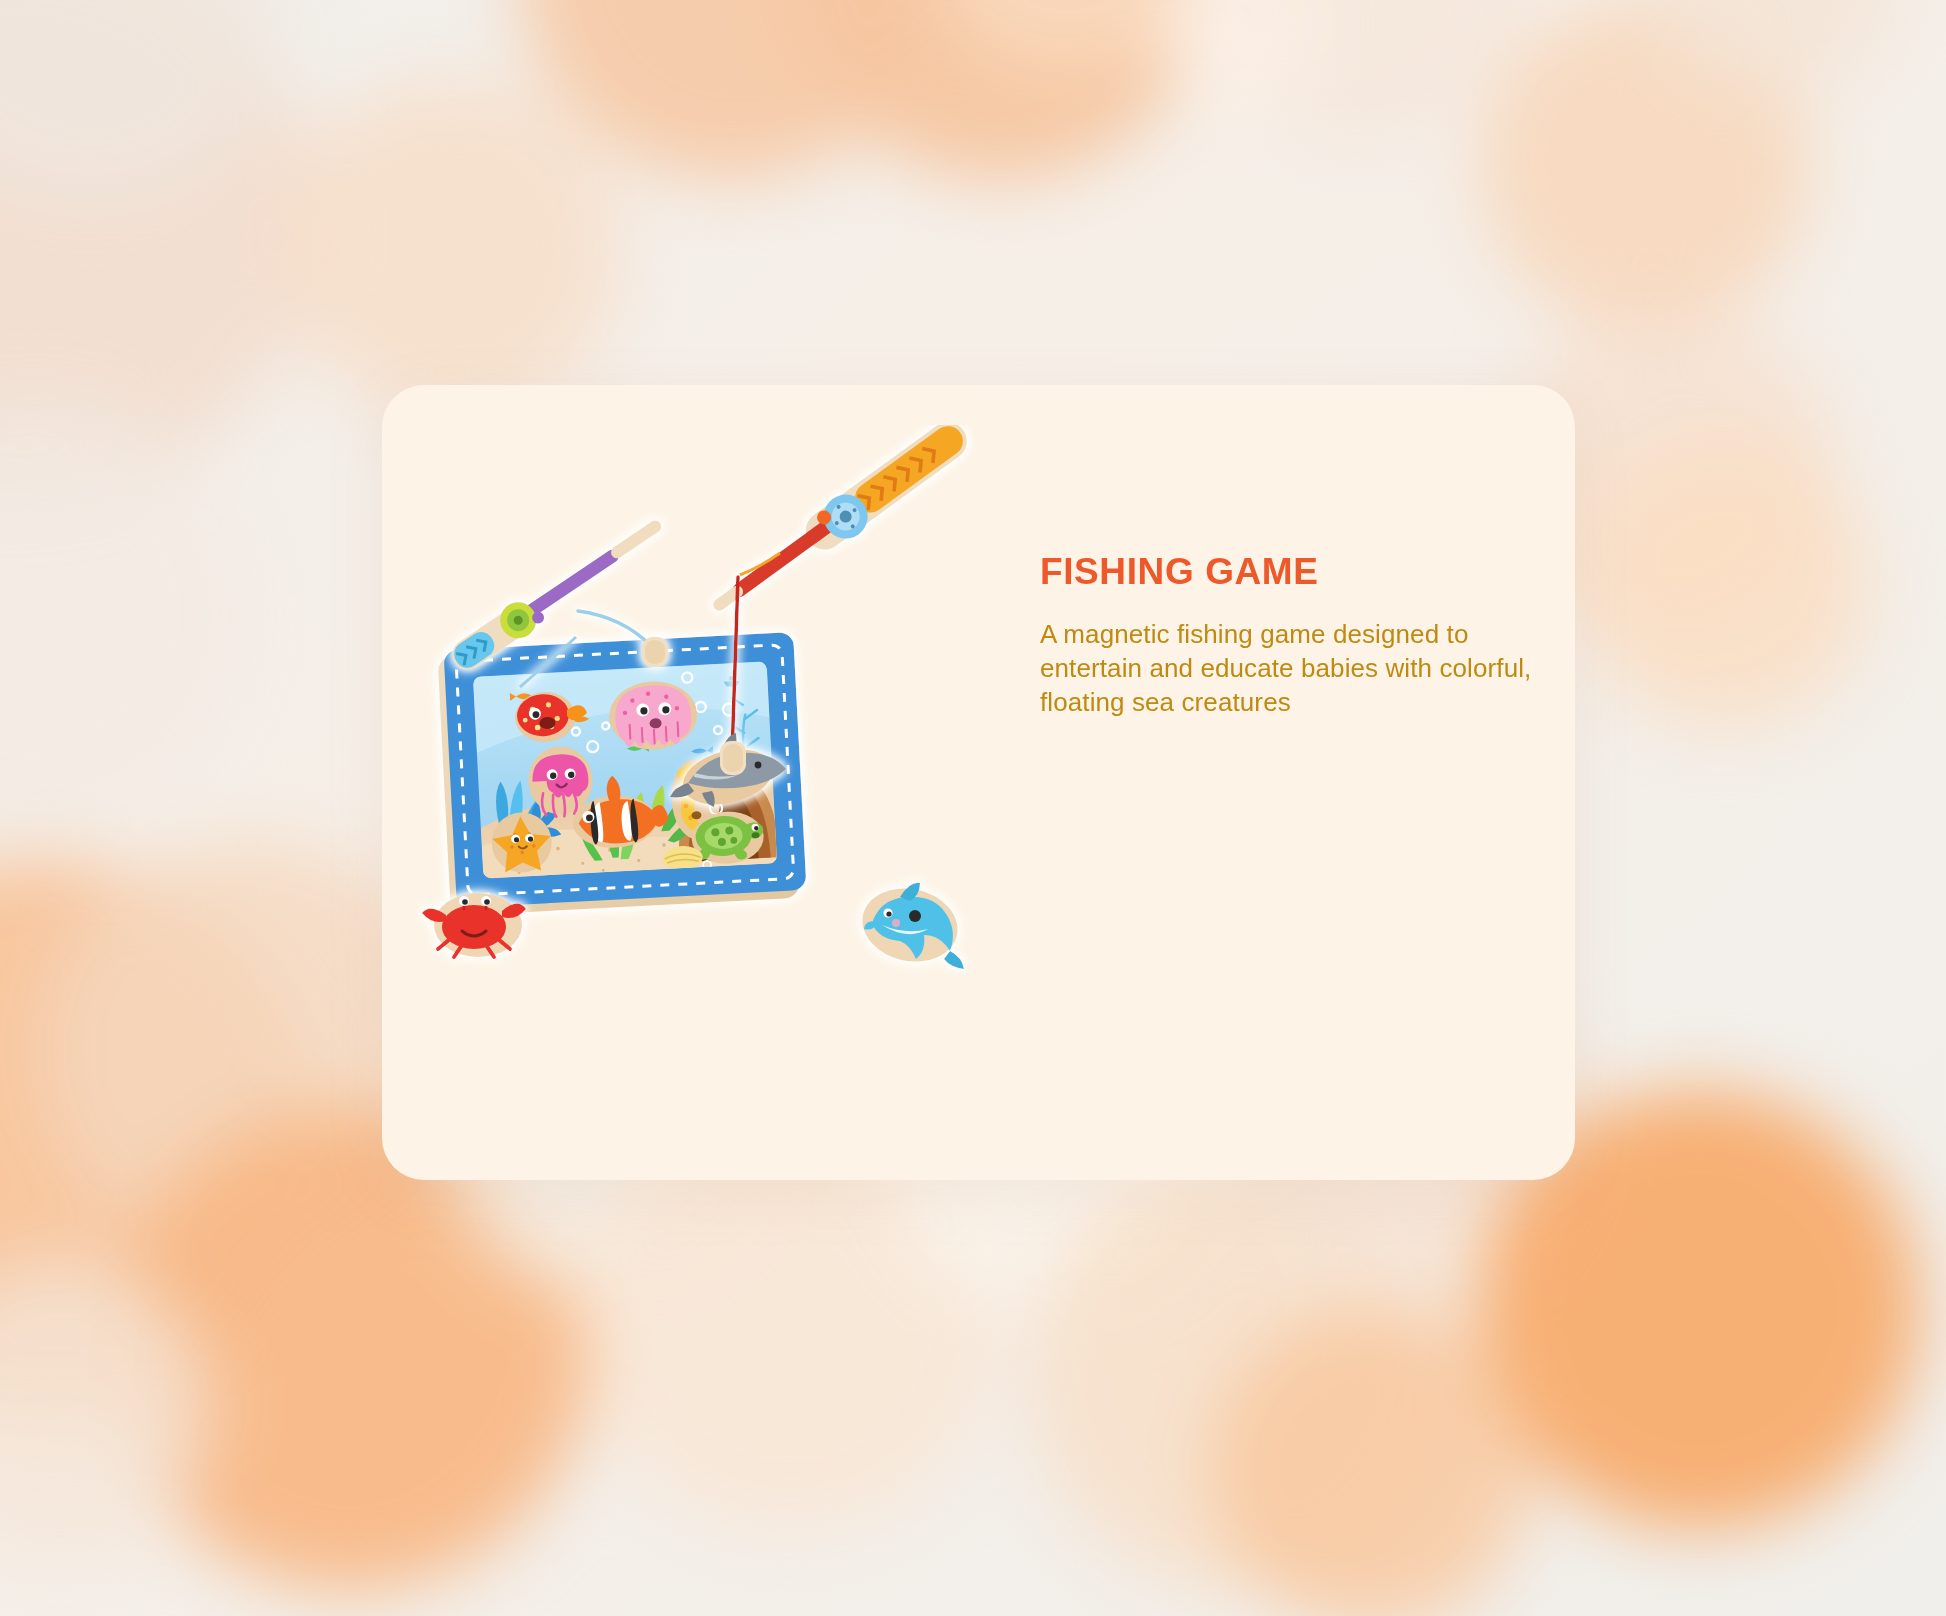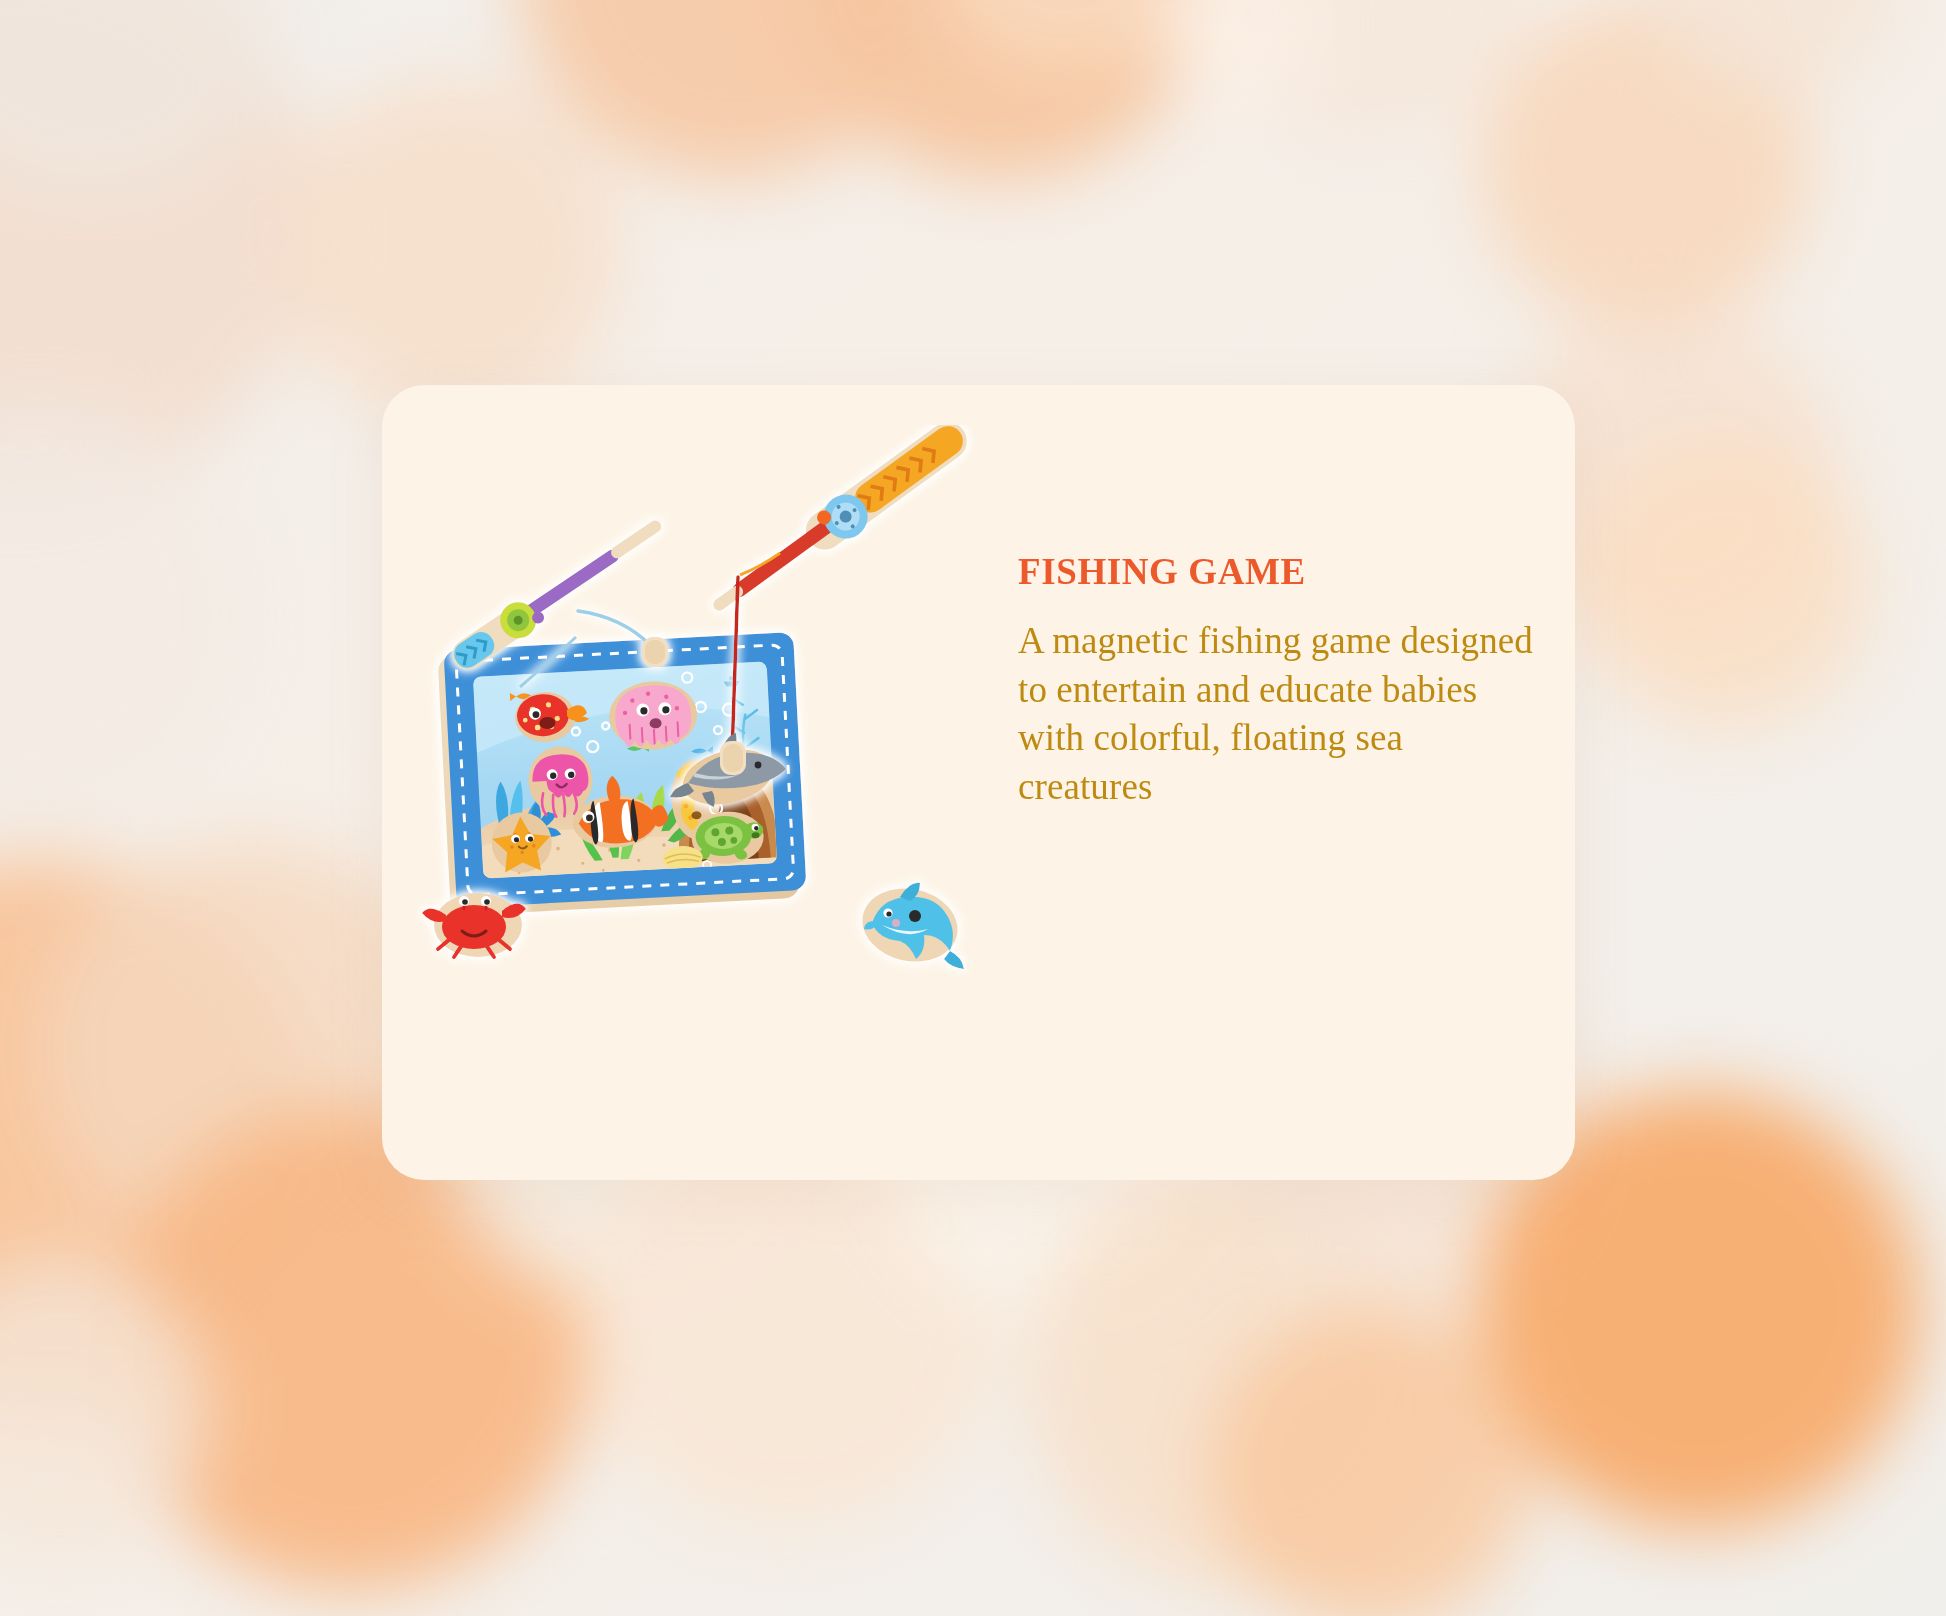--- a/index.html
+++ b/index.html
@@ -16,27 +16,27 @@
   #bokeh-blur{position:absolute;inset:-120px;filter:blur(34px);}
 
   
   #card{
     position:absolute;left:382px;top:385px;width:1193px;height:795px;
     background:#FDF4E7;border-radius:42px;
     box-shadow:0 14px 60px rgba(190,140,100,.10);
   }
 
   
-  #text-col{position:absolute;left:636px;top:167px;width:520px;font-family:Liberation Serif, serif;}
+  #text-col{position:absolute;left:658px;top:167px;width:520px;}
   #product-title{
     color:#EC5A2B;font-size:37px;font-weight:bold;letter-spacing:.6px;
     margin:0 0 24px 0;line-height:1.1;
   }
   #product-desc{
-    color:#BE8A11;font-size:37px;line-height:1.32;margin:0;
+    color:#BE8A11;font-size:26px;line-height:1.32;margin:0;
     font-weight:400;letter-spacing:.1px;
   }
 
   
   #illustration{position:absolute;left:20px;top:40px;width:610px;height:720px;}
   #illustration svg{display:block;width:100%;height:100%;}
 </style>
 </head>
 <body>
 

